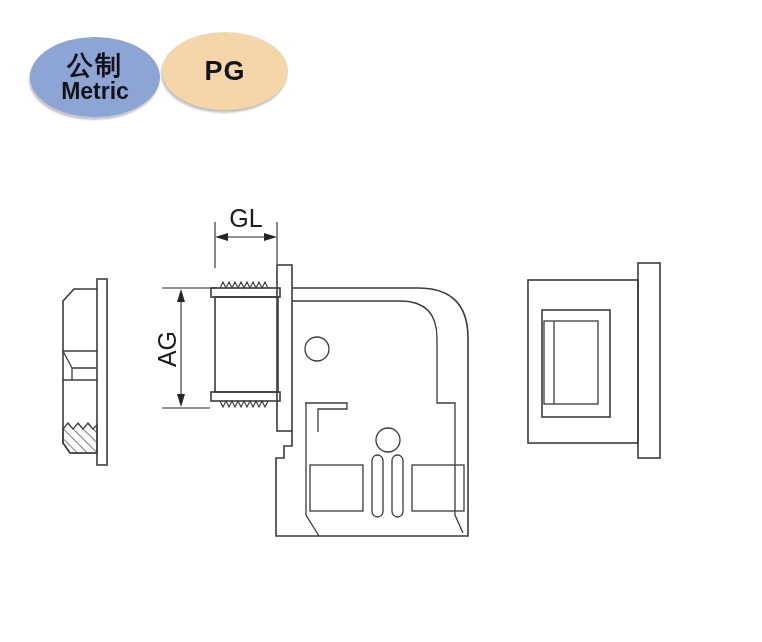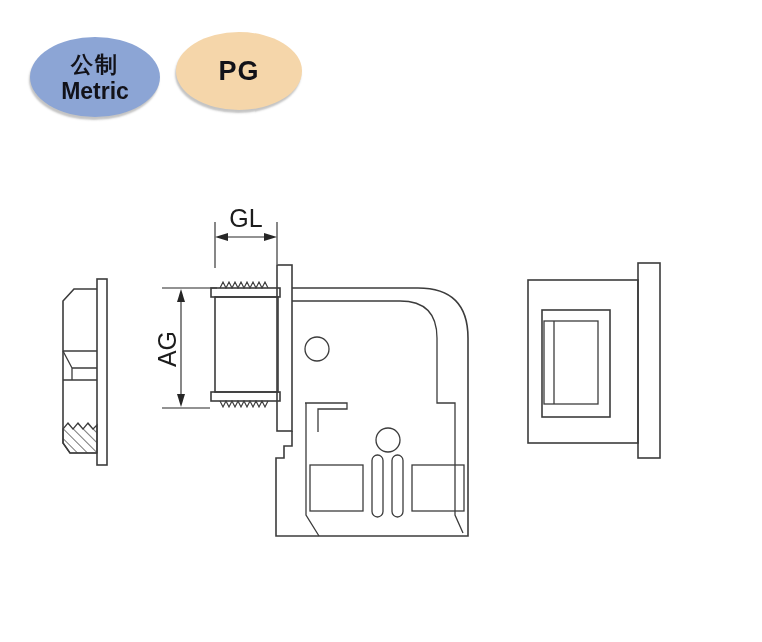--- a/index.html
+++ b/index.html
@@ -20,24 +20,24 @@
     justify-content: center;
     color: #121219;
     font-weight: bold;
     text-align: center;
     box-shadow: -1px 3px 2px rgba(125,125,125,0.45);
   }
   .badge-metric {
     left: 30px; top: 37px; width: 130px; height: 80px;
     background: #8CA5D5;
   }
-  .badge-metric .zh { font-size: 22px; line-height: 28px; letter-spacing: 2px; }
+  .badge-metric .zh { font-size: 26px; line-height: 28px; letter-spacing: 2px; }
   .badge-metric .en { font-size: 23px; line-height: 24px; }
   .badge-pg {
-    left: 176px; top: 32px; width: 126px; height: 78px;
+    left: 162px; top: 32px; width: 126px; height: 78px;
     background: #F5D6AA;
     font-size: 27px; letter-spacing: 1px;
   }
   .badge-gpf {
     left: 325px; top: 32px; width: 126px; height: 79px;
     background: #B5DB8E;
     font-size: 27px;
   }
   svg text {
     font-family: "Liberation Sans", sans-serif;

